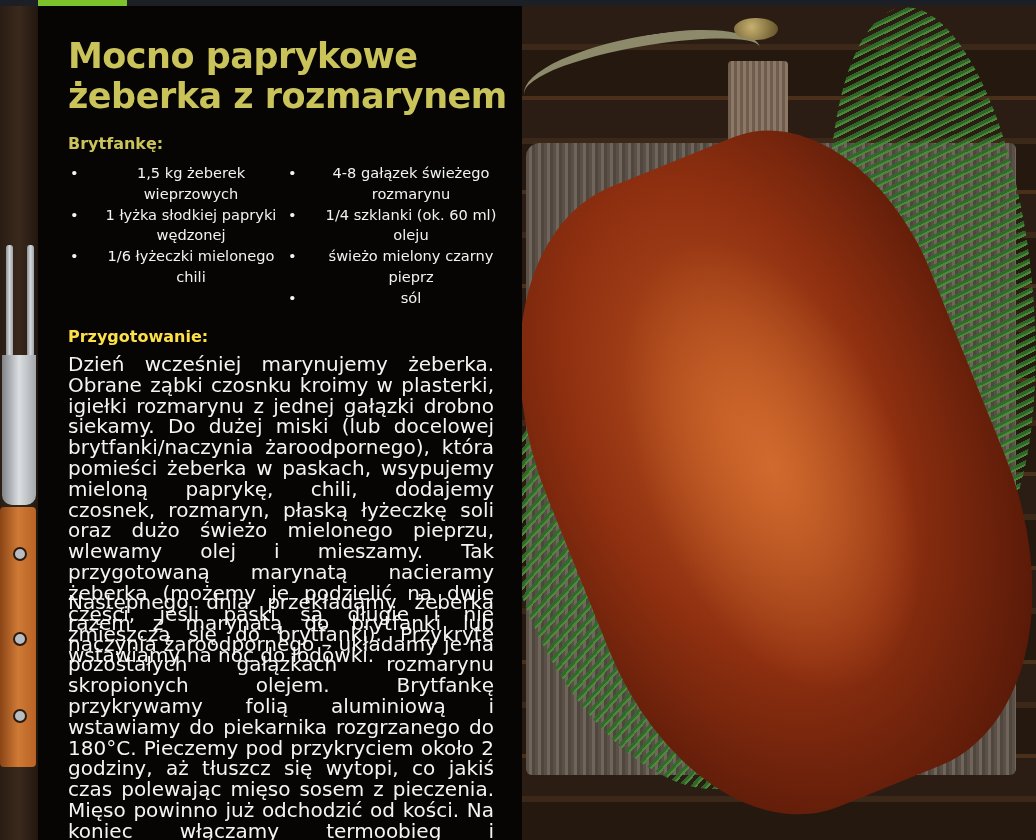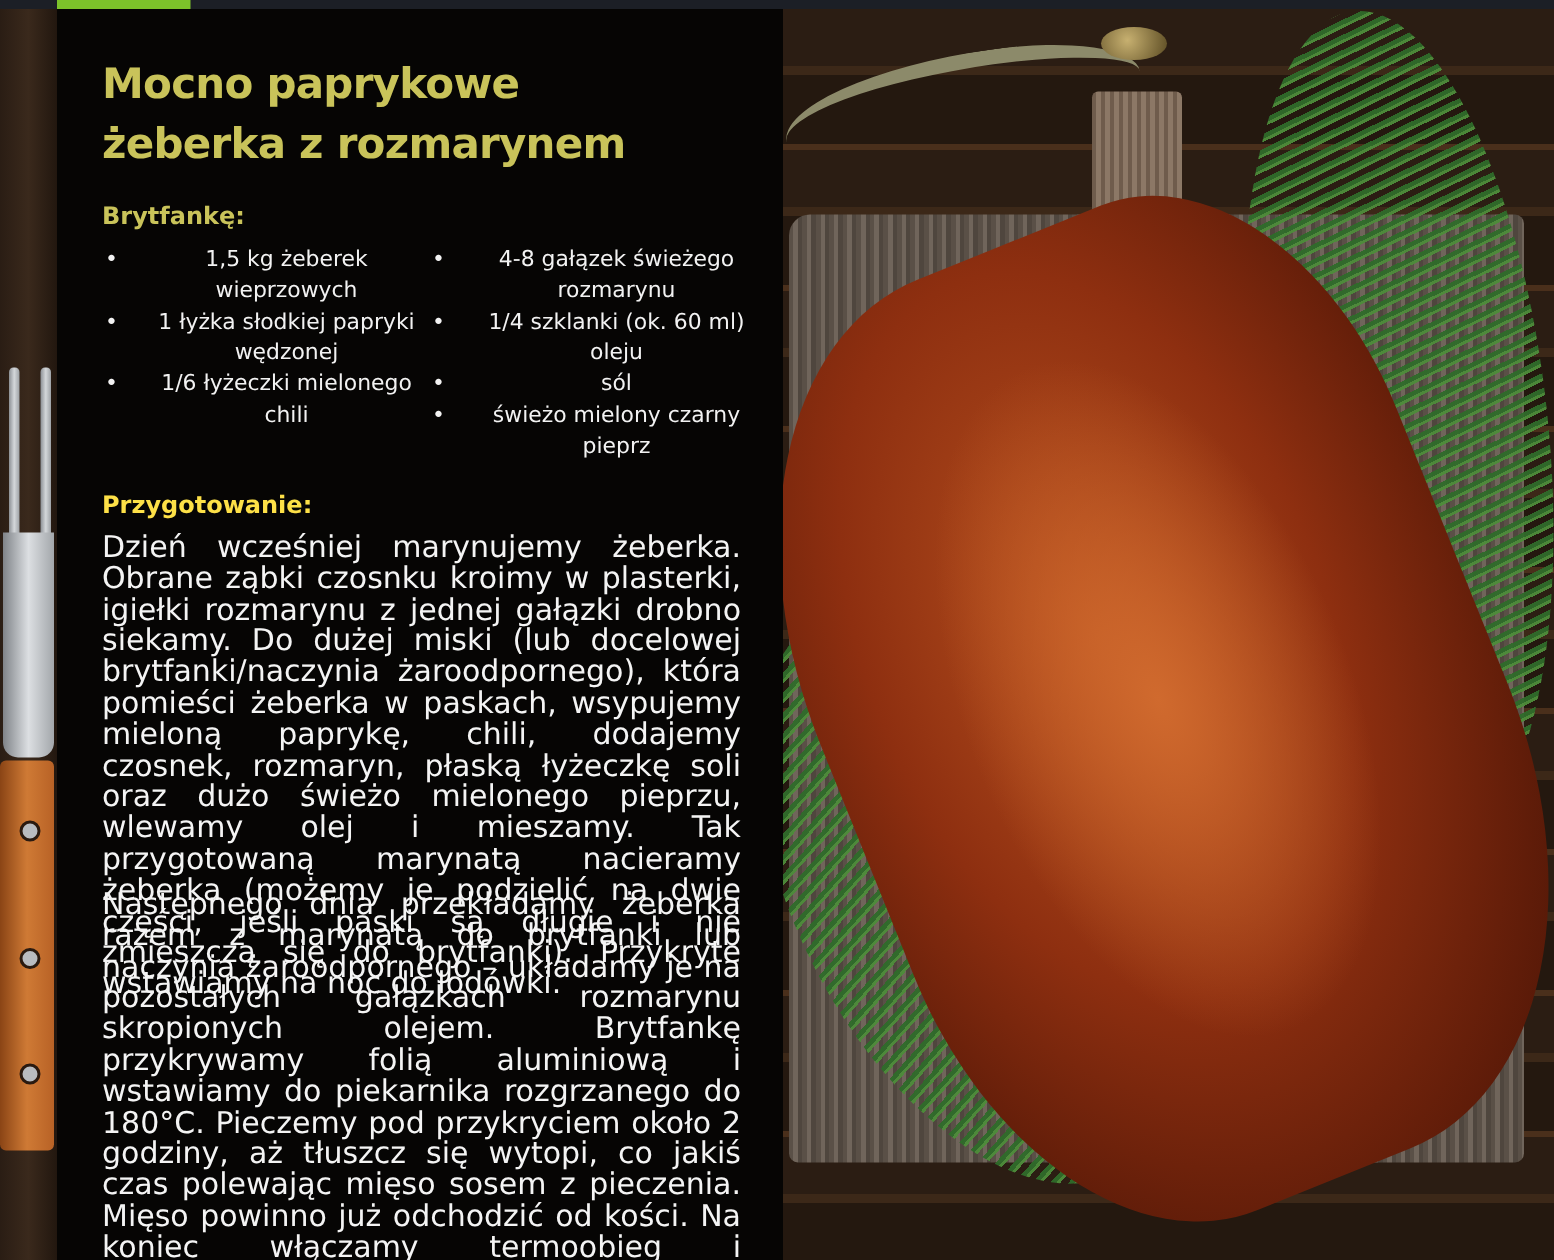--- a/index.html
+++ b/index.html
@@ -7,21 +7,21 @@
   .topbar { position:absolute; left:0; top:0; width:1036px; height:6px; background:#1c1f26; }
   .green-tab { position:absolute; left:38px; top:0; width:89px; height:6px; }
   .left-bg { position:absolute; left:0; top:6px; width:38px; height:834px;
     background: linear-gradient(90deg,#2a1d14 0%,#3a291c 50%,#22170f 100%); }
   .fork { position:absolute; left:0; top:245px; width:38px; height:525px; }
   .fork .tine { position:absolute; top:0; width:7px; height:120px; background:linear-gradient(90deg,#8c9095,#d4d7da,#9ea2a6); border-radius:3px 3px 0 0; }
   .fork .neck { position:absolute; left:2px; top:110px; width:34px; height:150px; background:linear-gradient(90deg,#7f8388,#dcdfe2,#a3a7ab); border-radius:0 0 10px 10px; }
   .fork .handle { position:absolute; left:0; top:262px; width:36px; height:260px; background:linear-gradient(90deg,#8a4415,#cf7a35,#b86226); border-radius:4px; }
   .fork .rivet { position:absolute; left:13px; width:10px; height:10px; border-radius:50%; background:#b9bcc0; border:2px solid #2a1a10; }
   .panel { position:absolute; left:38px; top:6px; width:484px; height:834px; background:#060504; }
-  .title { position:absolute; left:30px; top:30px; margin:0; font-family:"DejaVu Sans", sans-serif; font-weight:bold; font-size:28px; line-height:40px; letter-spacing:-0.5px; }
+  .title { position:absolute; left:30px; top:30px; margin:0; font-family:"DejaVu Sans", sans-serif; font-weight:bold; font-size:35px; line-height:40px; letter-spacing:-0.5px; }
   .section-h { position:absolute; left:30px; margin:0; font-weight:bold; font-size:16px; line-height:20px; }
   .ingredients { position:absolute; left:30px; top:157px; width:440px; display:flex; }
   .col { list-style:none; margin:0; padding:0; }
   .col li { position:relative; padding-left:28px; color:#f2f2f2; font-size:14.6px; line-height:20.8px;text-align:center; }
   .col li::before { content:"\2022"; position:absolute; left:2px; top:0; color:#f2f2f2; }
   .col-1 { width:218px; }
   .col-2 { width:222px; }
   .para { position:absolute; left:30px; width:426px; margin:0; color:#f4f4f4; font-size:20px; line-height:20.8px; text-align:justify; hyphens:manual; }
   .photo { position:absolute; left:522px; top:6px; width:514px; height:834px; overflow:hidden;
     background: repeating-linear-gradient(180deg,#2b1d13 0 38px,#3c2818 38px 44px,#24180f 44px 90px,#4a2f1b 90px 94px); }
@@ -66,22 +66,22 @@
 
   <div class="ingredients">
     <ul class="col col-1">
       <li>1,5 kg żeberek wieprzowych</li>
       <li>1 łyżka słodkiej papryki wędzonej</li>
       <li>1/6 łyżeczki mielonego chili</li>
     </ul>
     <ul class="col col-2">
       <li>4-8 gałązek świeżego rozmarynu</li>
       <li>1/4 szklanki (ok. 60 ml) oleju</li>
+      <li>świeżo mielony czarny pieprz</li>
       <li>sól</li>
-      <li>świeżo mielony czarny pieprz</li>
     </ul>
   </div>
 
   <h2 class="section-h" style="top:321px;color:#fde047">Przygotowanie:</h2>
 
   <p class="para" style="top:348px">Dzień wcześniej marynujemy żeberka. Obrane ząbki czosnku kroimy w plasterki, igiełki rozmarynu z jednej gałązki drobno siekamy. Do dużej miski (lub docelowej brytfanki/naczynia żaroodpornego), która pomieści żeberka w paskach, wsypujemy mieloną paprykę, chili, dodajemy czosnek, rozmaryn, płaską łyżeczkę soli oraz dużo świeżo mielonego pieprzu, wlewamy olej i mieszamy. Tak przygotowaną marynatą nacieramy żeberka (możemy je podzielić na dwie części, jeśli paski są długie i nie zmieszczą się do brytfanki). Przykryte wstawiamy na noc do lodówki.</p>
   <p class="para" style="top:586px">Następnego dnia przekładamy żeberka razem z marynatą do brytfanki lub naczynia żaroodpornego – układamy je na pozostałych gałązkach rozmarynu skropionych olejem. Brytfankę przykrywamy folią aluminiową i wstawiamy do piekarnika rozgrzanego do 180°C. Pieczemy pod przykryciem około 2 godziny, aż tłuszcz się wytopi, co jakiś czas polewając mięso sosem z pieczenia. Mięso powinno już odchodzić od kości. Na koniec włączamy termoobieg i zwiększamy temperaturę w piecu do 200°C (220°C bez termoobiegu) i rumienimy mięso przez 8-10 minut.</p>
 </div>
 
 <div class="photo">

